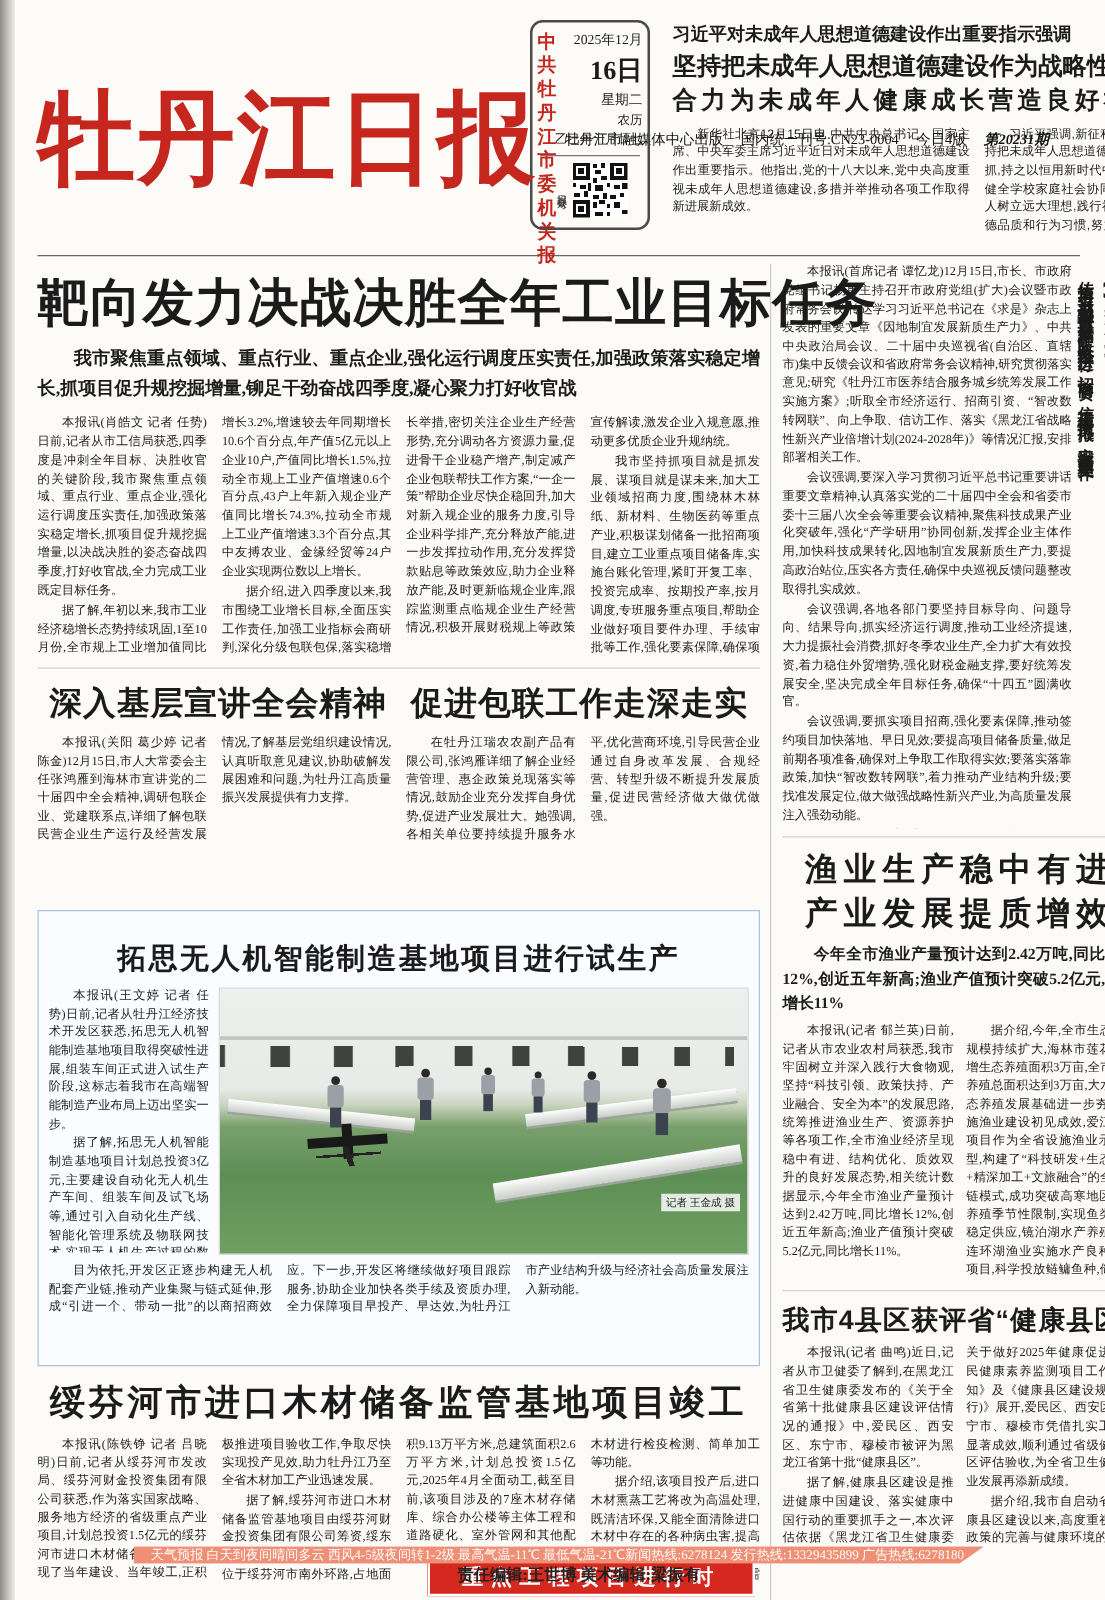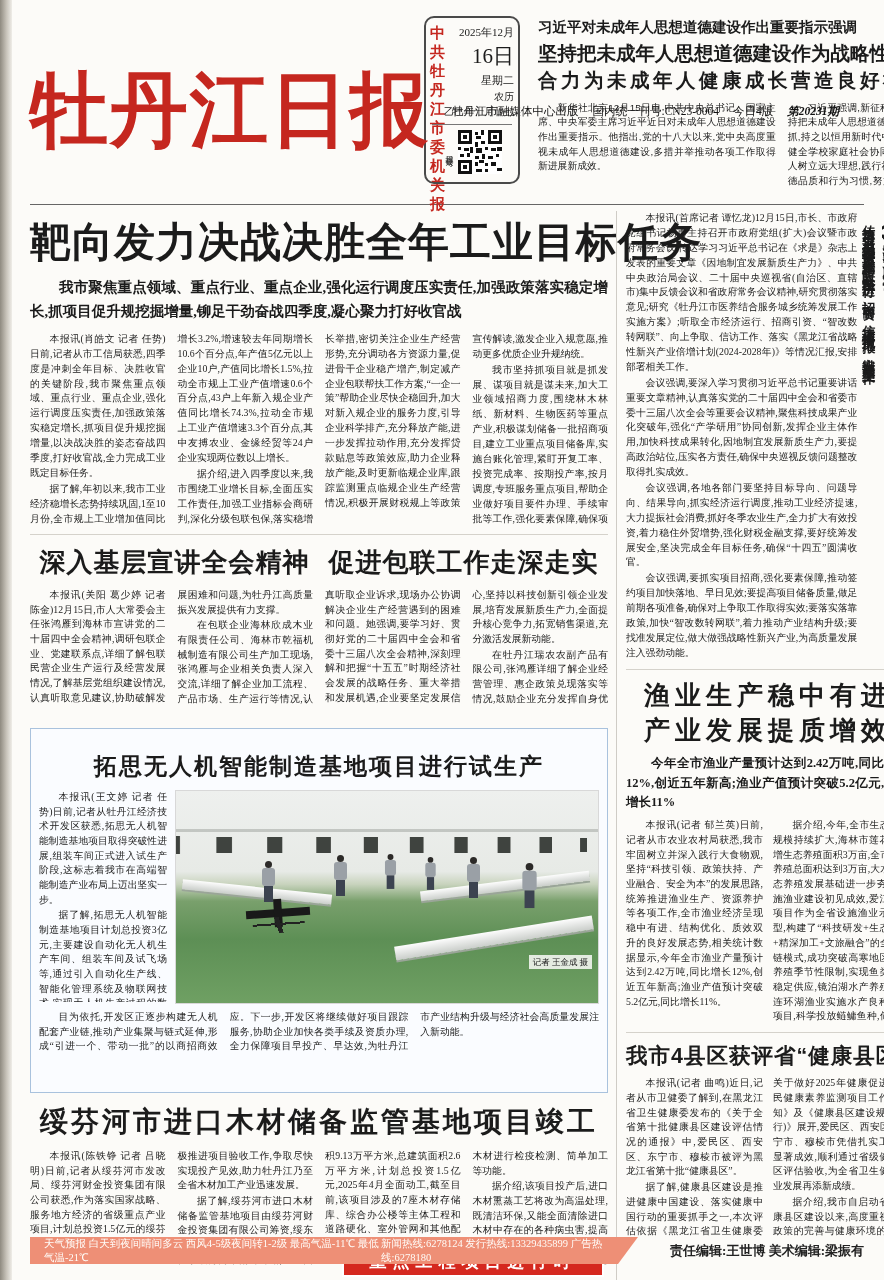--- a/index.html
+++ b/index.html
@@ -14,21 +14,21 @@
   
   .header{display:flex;height:186px;}
   .masthead{width:392px;display:flex;flex-direction:row;align-items:center;justify-content:flex-start;padding-top:8px;}
   .paper-title{font-size:78px;line-height:1.0;font-weight:900;color:#c5271f;letter-spacing:2px;
         font-family:"Liberation Serif",serif;transform:scaleY(1.05);white-space:nowrap;}
   .organ{color:#c5271f;font-size:15px;font-weight:bold;letter-spacing:7px;margin-top:16px;}
   .pub-row{display:flex;gap:14px;font-size:11.5px;white-space:nowrap;color:#111;}
   .pub-row b i{font-style:italic;}
   .datebox{width:96px;border:2px solid #4a4a4a;border-radius:10px;margin:2px 8px 0 2px;
         padding:6px 4px 4px;text-align:right;font-size:11px;line-height:1.5;flex-shrink:0;height:168px;box-sizing:border-box;}
-  .datebox .d{font-size:21px;font-weight:normal;}
+  .datebox .d{font-size:21px;font-weight:bold;}
   .datebox .lunar{font-size:10px;}
   .datebox hr{border:none;border-top:1px solid #777;margin:5px 2px;}
   .qr-wrap{display:flex;align-items:center;justify-content:center;gap:3px;}
   .qr-label{writing-mode:vertical-rl;font-size:8px;letter-spacing:1px;color:#333;}
   
   .topright{flex:1;padding:4px 0 0 10px;}
   .kicker{font-size:14.5px;font-weight:bold;margin:0 0 4px;text-indent:0;}
   .th1{font-size:19.5px;font-weight:900;line-height:1.3;margin:0;text-indent:0;letter-spacing:0px;white-space:nowrap;}
   .th2{font-size:19.5px;font-weight:900;line-height:1.45;margin:0;text-indent:0;letter-spacing:3.5px;white-space:nowrap;}
   .tr-body{column-count:2;column-gap:12px;font-size:9.8px;line-height:1.5;margin-top:6px;height:96px;overflow:hidden;}
@@ -82,21 +82,21 @@
   .gov-sub{writing-mode:vertical-rl;font-size:13px;font-weight:bold;letter-spacing:2px;line-height:1.45;padding:4px 1px 0 1px;}
   .gov-hl{writing-mode:vertical-rl;font-size:25px;font-weight:900;letter-spacing:1.5px;padding:0 0 0 3px;line-height:1.15;}
   .fish{padding-top:8px;border-bottom:1px solid #d5d2cb;padding-bottom:6px;}
   .fish-hl{font-size:26px;font-weight:900;text-align:center;letter-spacing:5px;margin:0;line-height:1.35;white-space:nowrap;}
   .fish-sub{font-size:12.5px;font-weight:bold;line-height:1.55;margin:6px 0;}
   .fish-body{column-count:2;column-gap:10px;font-size:9.8px;line-height:1.5;height:208px;overflow:hidden;}
   .health{padding-top:8px;}
   .health-hl{font-size:21.5px;font-weight:900;text-align:center;letter-spacing:1px;margin:0 0 6px;white-space:nowrap;}
   .health-body{column-count:2;column-gap:10px;font-size:9.8px;line-height:1.5;height:168px;overflow:hidden;}
   
-  .footer{position:absolute;left:30px;right:20px;bottom:16px;display:flex;align-items:center;height:27px;}
+  .footer{position:absolute;left:30px;right:20px;bottom:16px;display:flex;align-items:center;height:27px;flex-direction:column;}
   .weather-bar{flex:1;background:#ee8f76;color:#fffdf9;display:flex;align-items:center;justify-content:space-between;
         padding:0 16px 0 14px;font-size:10.5px;height:100%;
         clip-path:polygon(0 0,100% 0,calc(100% - 20px) 100%,0 100%);}
   .editors{width:226px;text-align:right;font-size:13px;font-weight:bold;color:#222;}
 </style>
 </head>
 <body>
 
 <div class="page">
   <div class="scan-edge"></div>
@@ -191,21 +191,20 @@
           </div>
       </div>
 
       <div class="twin">
         <div class="twin-hls hei">
           <h2>深入基层宣讲全会精神</h2>
           <h2>促进包联工作走深走实</h2>
         </div>
         <div class="twin-body jt">
             <p>本报讯(关阳 葛少婷 记者 陈金)12月15日,市人大常委会主任张鸿雁到海林市宣讲党的二十届四中全会精神,调研包联企业、党建联系点,详细了解包联民营企业生产运行及经营发展情况,了解基层党组织建设情况,认真听取意见建议,协助破解发展困难和问题,为牡丹江高质量振兴发展提供有力支撑。</p>
-            <p>在包联企业海林欣成木业有限责任公司、海林市乾福机械制造有限公司生产加工现场,张鸿雁与企业相关负责人深入交流,详细了解企业加工流程、产品市场、生产运行等情况,认真听取企业诉求,现场办公协调解决企业生产经营遇到的困难和问题。她强调,要学习好、贯彻好党的二十届四中全会和省委十三届八次全会精神,深刻理解和把握“十五五”时期经济社会发展的战略任务、重大举措和发展机遇,企业要坚定发展信心,坚持以科技创新引领企业发展,培育发展新质生产力,全面提升核心竞争力,拓宽销售渠道,充分激活发展新动能。</p>
             <p>在牡丹江瑞农农副产品有限公司,张鸿雁详细了解企业经营管理、惠企政策兑现落实等情况,鼓励企业充分发挥自身优势,促进产业发展壮大。她强调,各相关单位要持续提升服务水平,优化营商环境,引导民营企业通过自身改革发展、合规经营、转型升级不断提升发展质量,促进民营经济做大做优做强。</p>
           </div>
       </div>
 
       <div class="dronebox">
         <div class="drone-hl hei">拓思无人机智能制造基地项目进行试生产</div>
         <div class="drone-flex">
           <div class="drone-lead jt">
               <p>本报讯(王文婷 记者 任势)日前,记者从牡丹江经济技术开发区获悉,拓思无人机智能制造基地项目取得突破性进展,组装车间正式进入试生产阶段,这标志着我市在高端智能制造产业布局上迈出坚实一步。</p>
               <p>据了解,拓思无人机智能制造基地项目计划总投资3亿元,主要建设自动化无人机生产车间、组装车间及试飞场等,通过引入自动化生产线、智能化管理系统及物联网技术,实现无人机生产过程的数字化、网络化及智能化,可填补我市无人机智能制造空白。项目主要专注于植保无人机与大载重无人机的研发与生产,产品覆盖农业、消防、警用、林业及摄影等多个领域,市场前景广阔。目前,首批订单35台/架植保机、消防机及相关零部件原料已运抵我市,预计可实现产值4500万元。</p>

